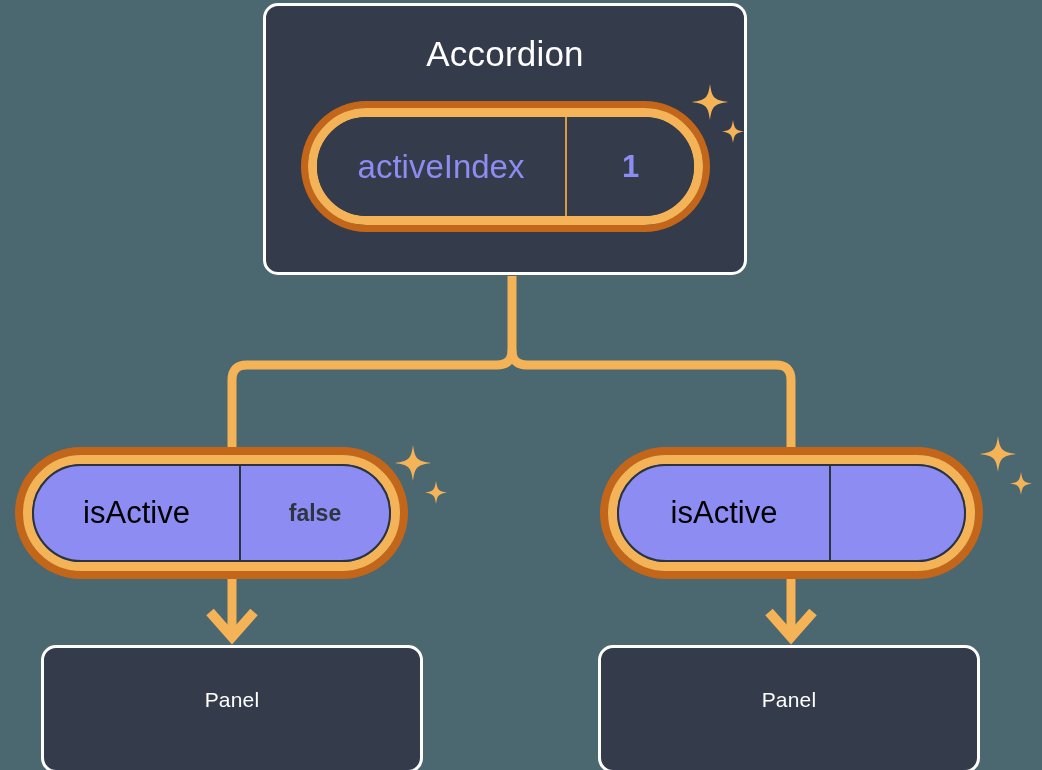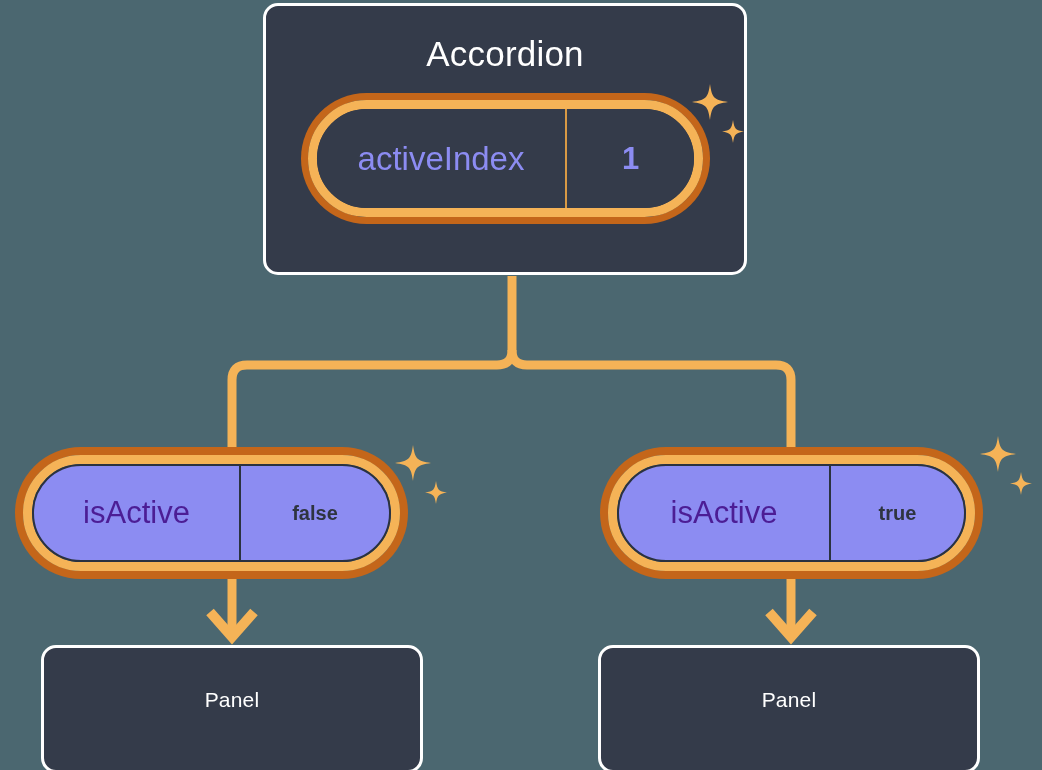--- a/index.html
+++ b/index.html
@@ -100,21 +100,21 @@
     display: flex;
     align-items: center;
     justify-content: center;
     box-sizing: border-box;
     white-space: nowrap;
   }
 
   
   #pill-accordion {
     left: 308px;
-    top: 100px;
+    top: 108px;
     width: 395px;
     height: 117px;
     border-width: 9px;
     box-shadow: 0 0 0 7px #c4661a;
   }
   #pill-accordion .pill-inner {
     background: #343b4a;
   }
   #pill-accordion .pill-key {
     flex: 0 0 250px;
@@ -134,27 +134,27 @@
     top: 455px;
     height: 116px;
     border-width: 9px;
     box-shadow: 0 0 0 8px #c4661a;
   }
   .pill-bool .pill-inner {
     background: #8c8cf2;
     border: 2px solid #2b3240;
   }
   .pill-bool .pill-key {
-    color: #4c1d95;
+    color: #000000;
     font-size: 31px;
     border-right: 2px solid #2b3240;
   }
   .pill-bool .pill-val {
     color: #2e3440;
-    font-size: 20px;
+    font-size: 23px;
     font-weight: 700;
   }
   #pill-left {
     left: 23px;
     width: 377px;
   }
   #pill-left .pill-key { flex: 0 0 207px; }
   #pill-left .pill-val { flex: 1 1 auto; }
 
   #pill-right {
@@ -220,21 +220,20 @@
     <path d="M43 38 C44.4 47 45.6 48.2 54 49.6 C45.6 51 44.4 52.2 43 61 C41.6 52.2 40.4 51 32 49.6 C40.4 48.2 41.6 47 43 38 Z" fill="#f5b357"></path>
   </svg>
 
   <div id="panel-left" class="node-box panel-box">
     <div class="node-title">Panel</div>
   </div>
 
   <div id="pill-right" class="pill pill-bool">
     <div class="pill-inner">
       <div class="pill-key">isActive</div>
-      <div class="pill-val">true</div>
     </div>
   </div>
 
   <svg id="sparkle-right" class="sparkle-group" width="60" height="70" viewBox="0 0 60 70">
     <path d="M20 2 C22 16 24 18 38 20 C24 22 22 24 20 38 C18 24 16 22 2 20 C16 18 18 16 20 2 Z" fill="#f5b357"></path>
     <path d="M43 38 C44.4 47 45.6 48.2 54 49.6 C45.6 51 44.4 52.2 43 61 C41.6 52.2 40.4 51 32 49.6 C40.4 48.2 41.6 47 43 38 Z" fill="#f5b357"></path>
   </svg>
 
   <div id="panel-right" class="node-box panel-box">
     <div class="node-title">Panel</div>

